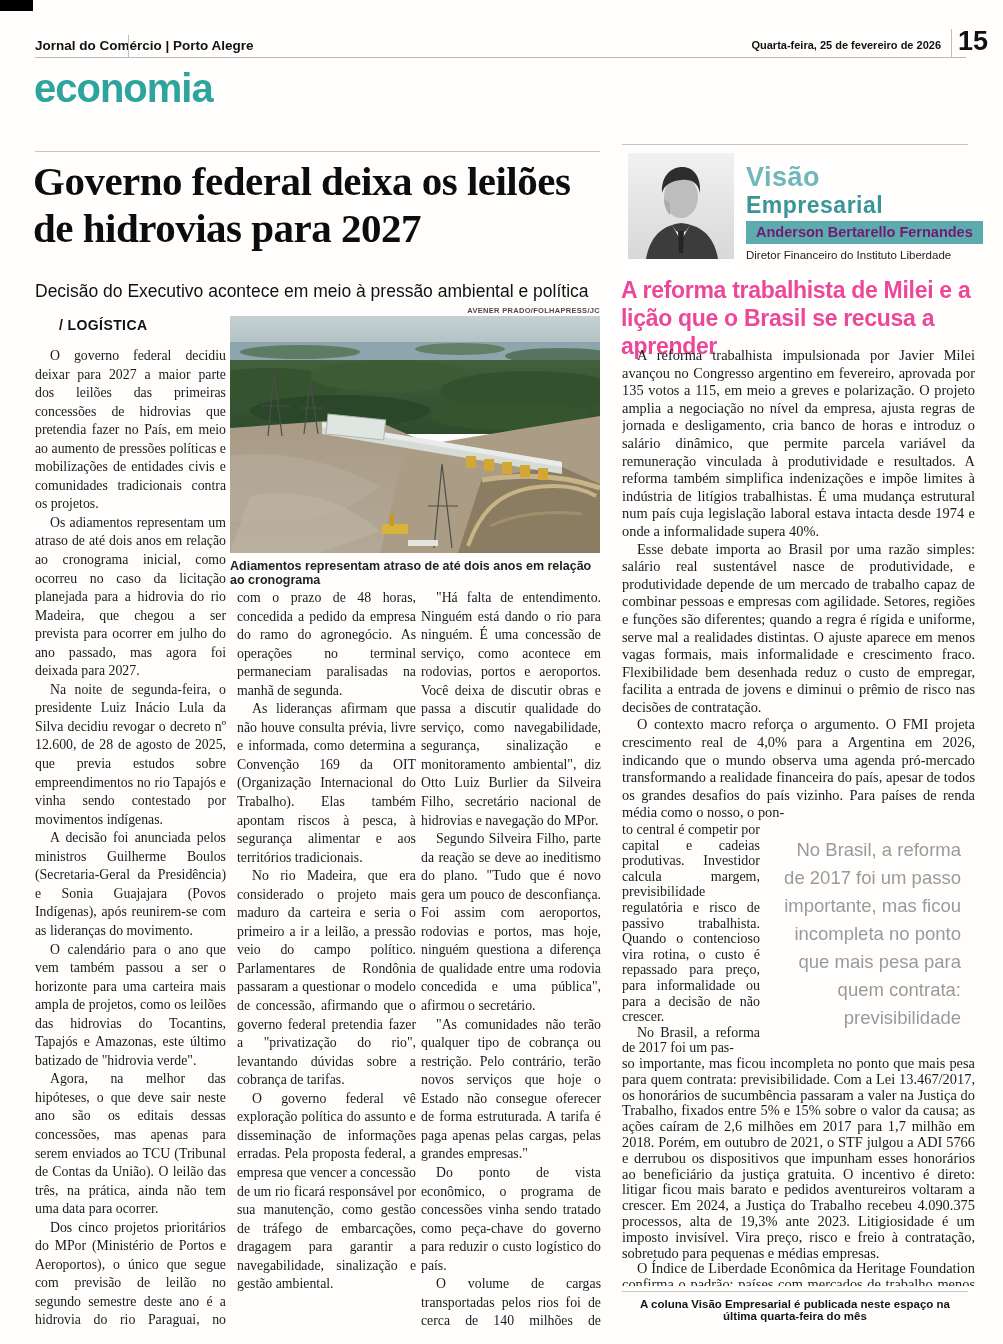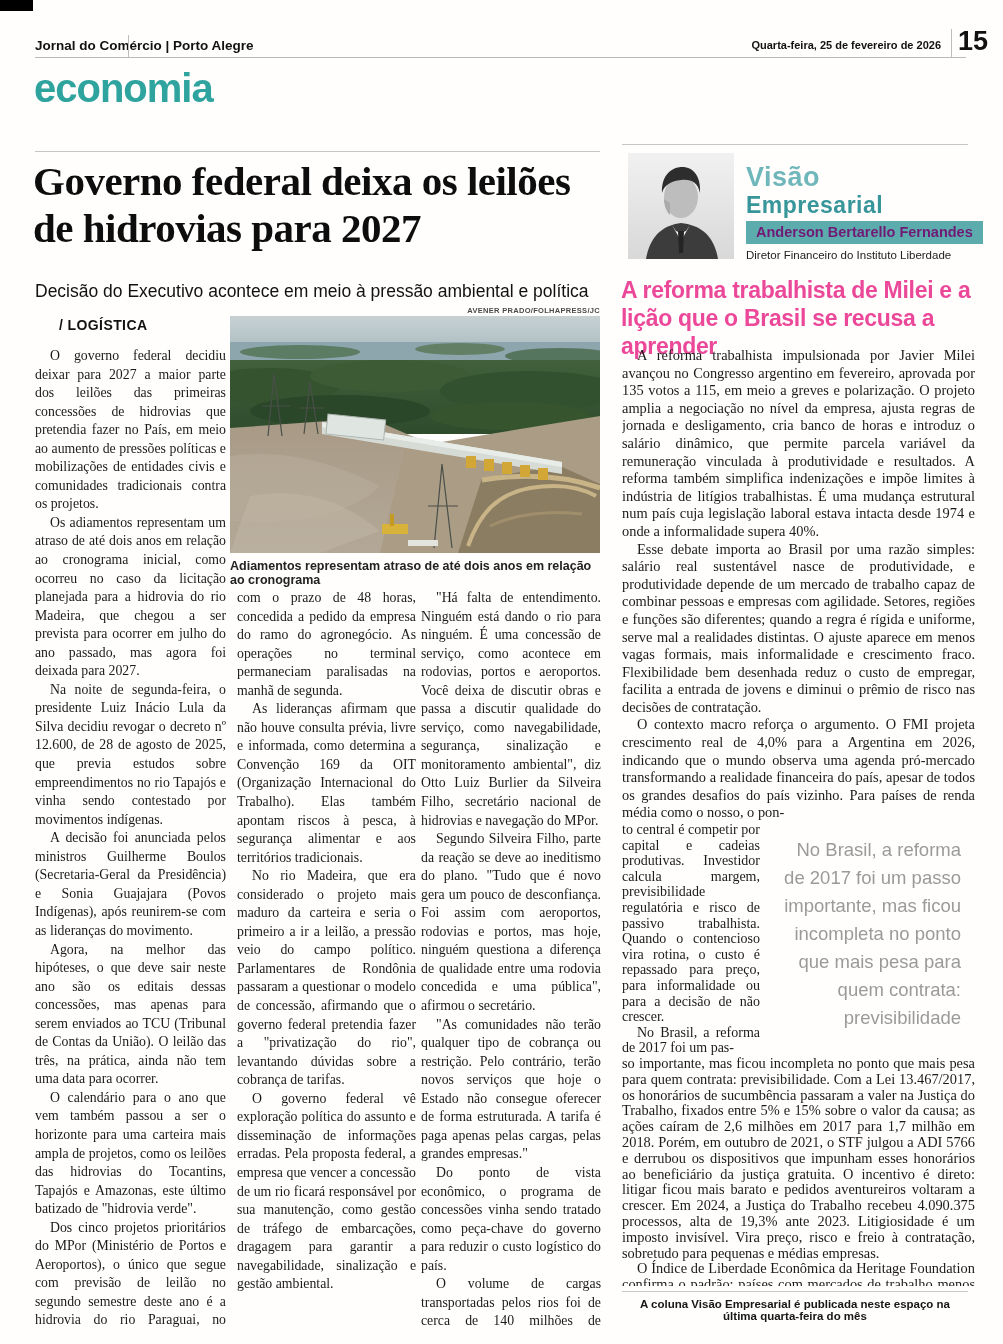--- a/index.html
+++ b/index.html
@@ -144,22 +144,22 @@
     </svg>
   </div>
 
   <div class="caption">Adiamentos representam atraso de até dois anos em relação ao cronograma</div>
 
   <div class="newscol col1">
       <p class="para ind">O governo federal decidiu deixar para 2027 a maior parte dos leilões das primeiras concessões de hidrovias que pretendia fazer no País, em meio ao aumento de pressões políticas e mobilizações de entidades civis e comunidades tradicionais contra os projetos.</p>
       <p class="para ind">Os adiamentos representam um atraso de até dois anos em relação ao cronograma inicial, como ocorreu no caso da licitação planejada para a hidrovia do rio Madeira, que chegou a ser prevista para ocorrer em julho do ano passado, mas agora foi deixada para 2027.</p>
       <p class="para ind">Na noite de segunda-feira, o presidente Luiz Inácio Lula da Silva decidiu revogar o decreto nº 12.600, de 28 de agosto de 2025, que previa estudos sobre empreendimentos no rio Tapajós e vinha sendo contestado por movimentos indígenas.</p>
       <p class="para ind">A decisão foi anunciada pelos ministros Guilherme Boulos (Secretaria-Geral da Presidência) e Sonia Guajajara (Povos Indígenas), após reunirem-se com as lideranças do movimento.</p>
+      <p class="para ind">O calendário para o ano que vem também passou a ser o horizonte para uma carteira mais ampla de projetos, como os leilões das hidrovias do Tocantins, Tapajós e Amazonas, este último batizado de "hidrovia verde".</p>
       <p class="para ind">Agora, na melhor das hipóteses, o que deve sair neste ano são os editais dessas concessões, mas apenas para serem enviados ao TCU (Tribunal de Contas da União). O leilão das três, na prática, ainda não tem uma data para ocorrer.</p>
-      <p class="para ind">O calendário para o ano que vem também passou a ser o horizonte para uma carteira mais ampla de projetos, como os leilões das hidrovias do Tocantins, Tapajós e Amazonas, este último batizado de "hidrovia verde".</p>
       <p class="para ind">Dos cinco projetos prioritários do MPor (Ministério de Portos e Aeroportos), o único que segue com previsão de leilão no segundo semestre deste ano é a hidrovia do rio Paraguai, no trecho que corta Mato Grosso do Sul. Ainda assim, não há certeza de que essa licitação, de fato, ocorrerá.</p>
     </div>
   <div class="newscol col2">
       <p class="para">com o prazo de 48 horas, concedida a pedido da empresa do ramo do agronegócio. As operações no terminal permaneciam paralisadas na manhã de segunda.</p>
       <p class="para ind">As lideranças afirmam que não houve consulta prévia, livre e informada, como determina a Convenção 169 da OIT (Organização Internacional do Trabalho). Elas também apontam riscos à pesca, à segurança alimentar e aos territórios tradicionais.</p>
       <p class="para ind">No rio Madeira, que era considerado o projeto mais maduro da carteira e seria o primeiro a ir a leilão, a pressão veio do campo político. Parlamentares de Rondônia passaram a questionar o modelo de concessão, afirmando que o governo federal pretendia fazer a "privatização do rio", levantando dúvidas sobre a cobrança de tarifas.</p>
       <p class="para ind">O governo federal vê exploração política do assunto e disseminação de informações erradas. Pela proposta federal, a empresa que vencer a concessão de um rio ficará responsável por sua manutenção, como gestão de tráfego de embarcações, dragagem para garantir a navegabilidade, sinalização e gestão ambiental.</p>
     </div>
   <div class="newscol col3">
       <p class="para ind">"Há falta de entendimento. Ninguém está dando o rio para ninguém. É uma concessão de serviço, como acontece em rodovias, portos e aeroportos. Você deixa de discutir obras e passa a discutir qualidade do serviço, como navegabilidade, segurança, sinalização e monitoramento ambiental", diz Otto Luiz Burlier da Silveira Filho, secretário nacional de hidrovias e navegação do MPor.</p>

